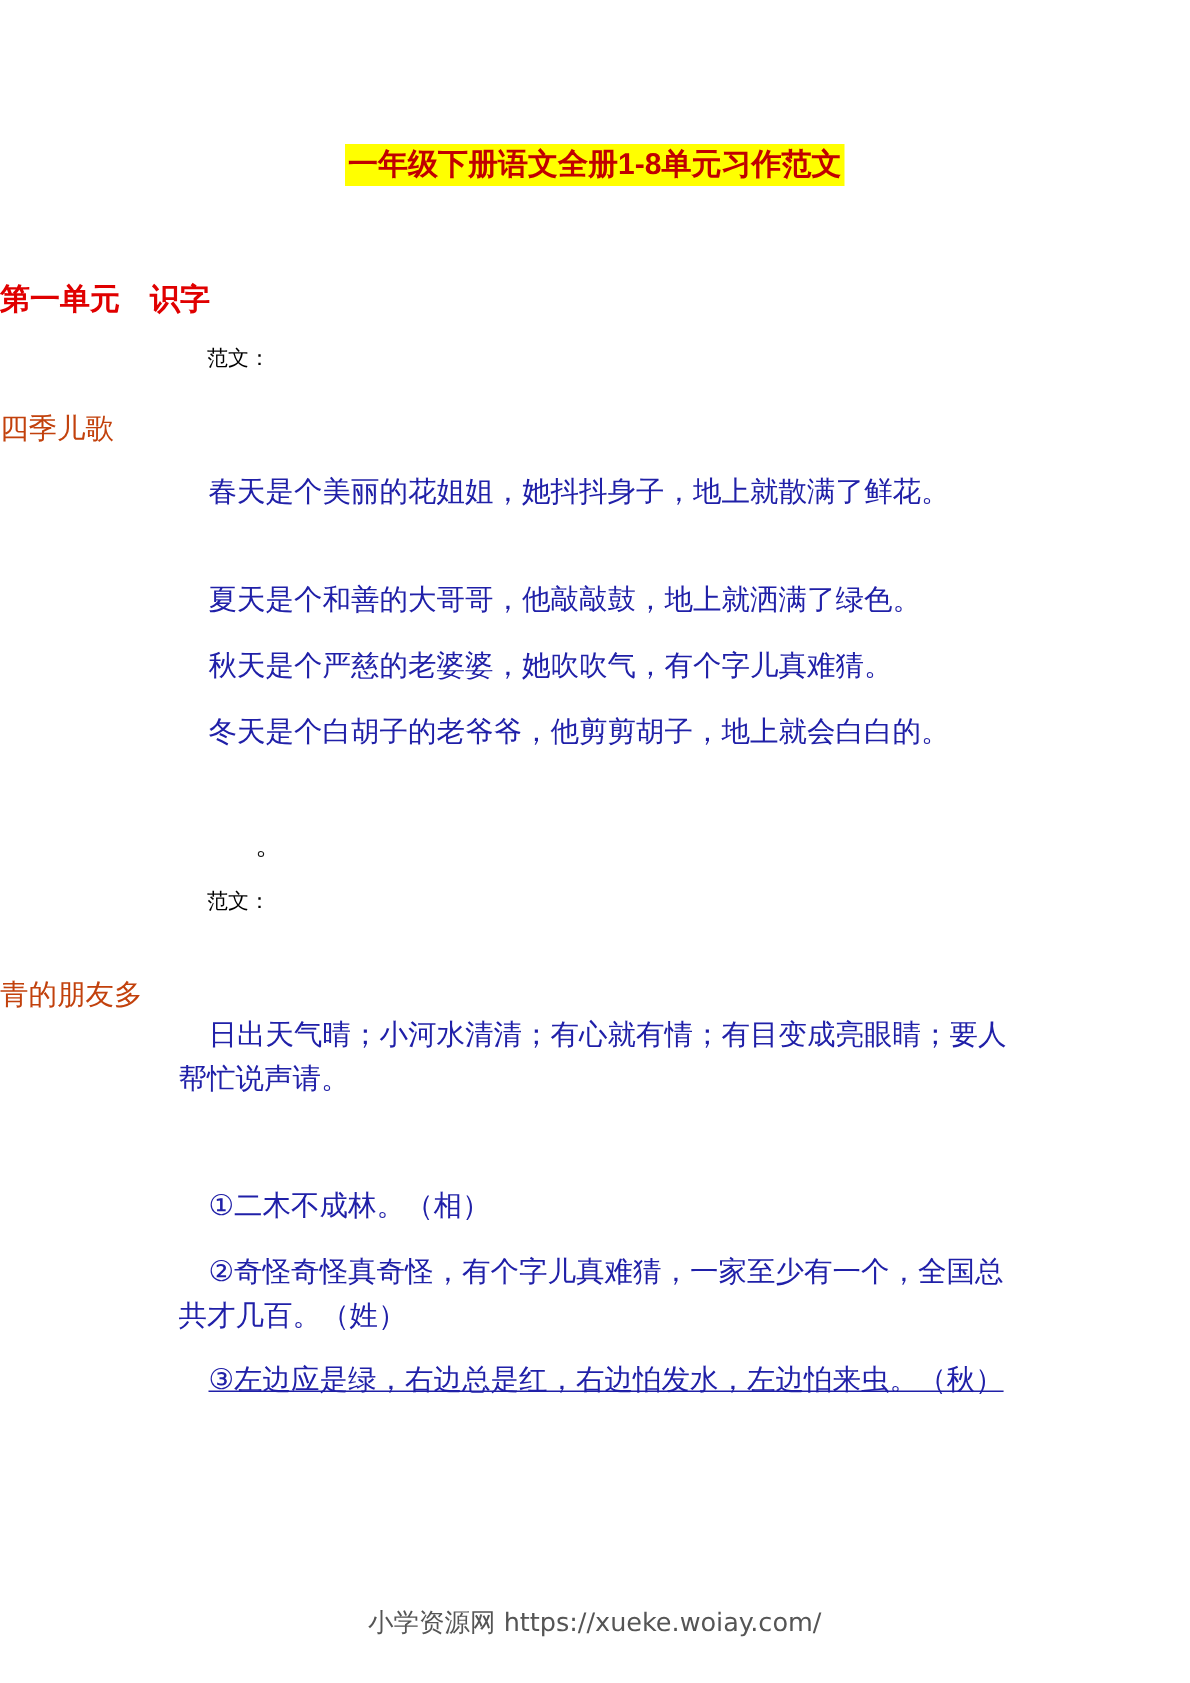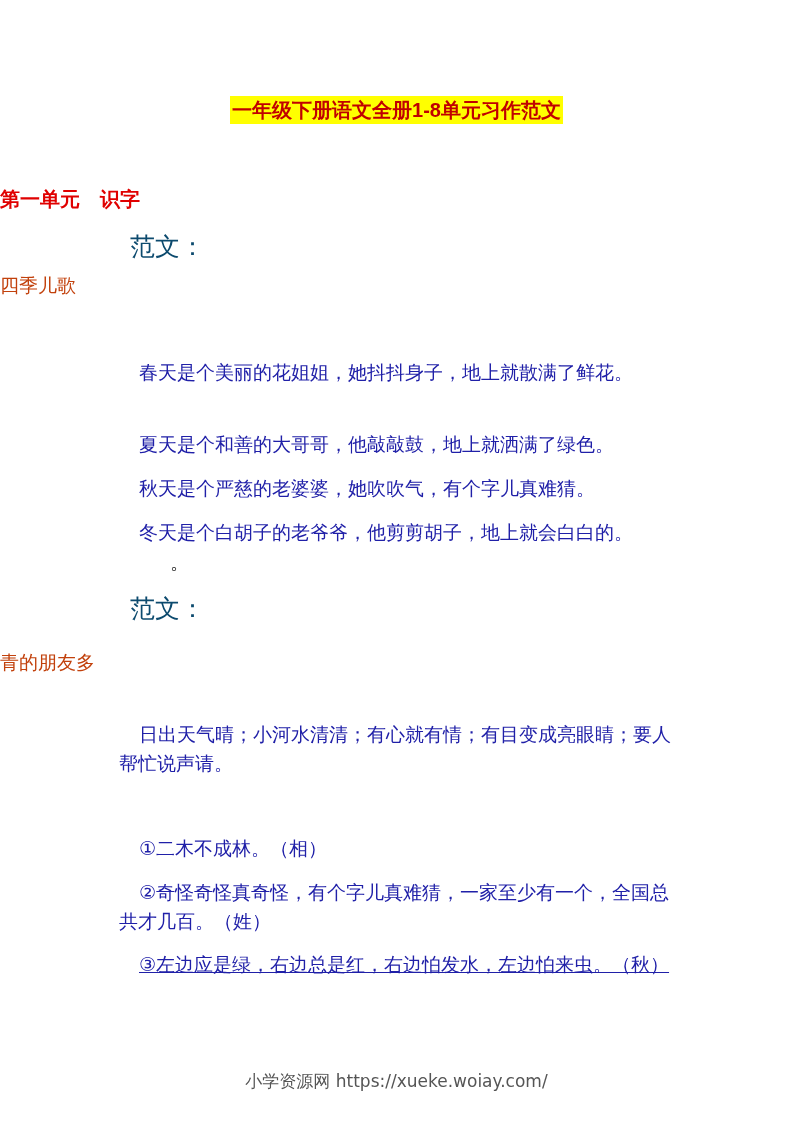--- a/index.html
+++ b/index.html
@@ -3,24 +3,24 @@
 <meta charset="utf-8">
 <style>
   html, body { margin:0; padding:0; background:#ffffff; }
   body { width:793px; height:1122px; position:relative; overflow:hidden;
          font-family: "DejaVu Sans", sans-serif; }
   .title-wrap { position:absolute; top:96px; left:0; width:793px; text-align:center; }
   .title { display:inline-block; background:#ffff00; color:#c00000; font-weight:bold;
            font-size:20px; line-height:28px; padding:0 2px; font-family:"Liberation Sans", sans-serif; }
   .unit { position:absolute; top:186px; left:0; width:793px; 
           color:#e00000; font-weight:bold; font-size:20px; font-family:"Liberation Sans", sans-serif; }
-  .label { position:absolute; left:130px; color:#0c4a6e; font-size:25px; }
+  .label { position:absolute; left:138px; color:#000000; font-size:14px; }
   .center-title { position:absolute; left:0; width:793px; text-align:left; color:#c2410c; font-size:19px; }
   .para { position:absolute; left:119px; width:565px; color:#2020a8; font-size:19px; line-height:29px;
-          text-indent:20px; word-break:break-all;margin-top:44px; }
+          text-indent:20px; word-break:break-all; }
   .dot { position:absolute; left:170px; top:550px; font-size:19px; color:#111; }
   .footer { position:absolute; top:1070px; left:0; width:793px; text-align:center; color:#555;
             font-size:17px; }
 </style>
 </head>
 <body>
 
 <div class="title-wrap">
   <span class="title">一年级下册语文全册1-8单元习作范文</span>
 </div>

